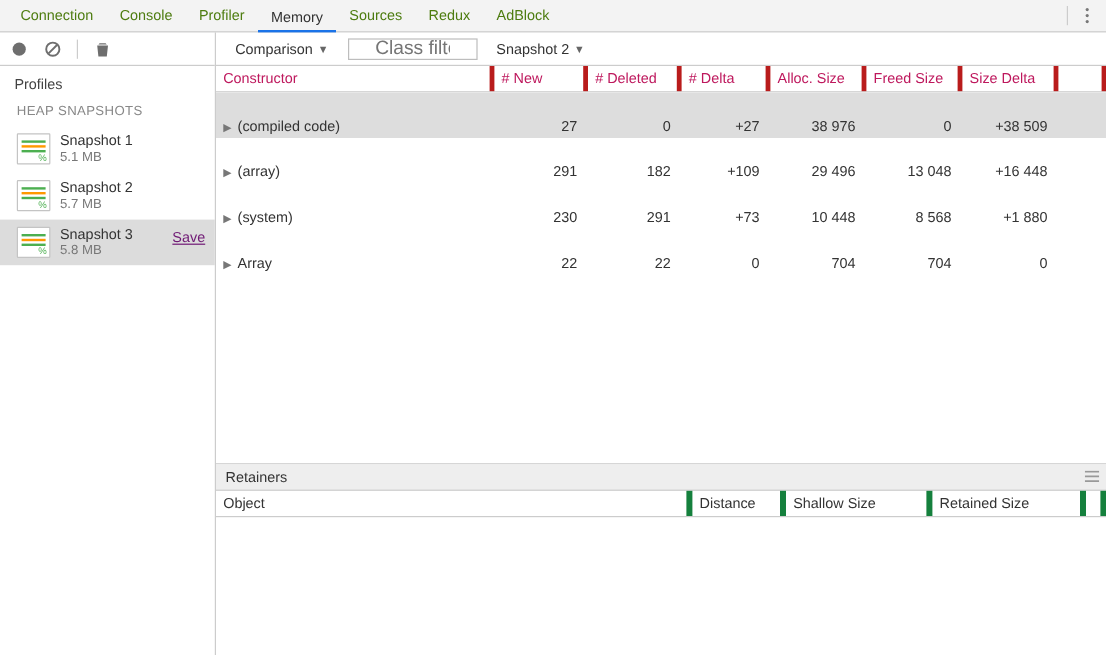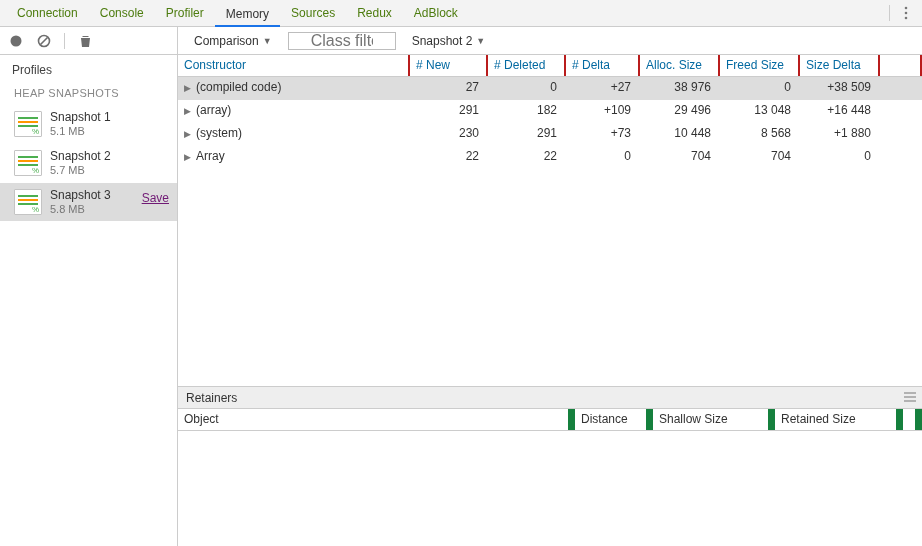--- a/index.html
+++ b/index.html
@@ -150,30 +150,30 @@
   .grid-header, .grid-row {
     display:flex;
     align-items:stretch;
   }
   .grid-header {
     height: 22px;
     border-bottom: 1px solid #ccc;
     background:#fff;
   }
   .gh-cell {
-    border-right:2px solid #b91c1c;
+    border-right:4px solid #b91c1c;
     padding: 3px 6px;
-    color:#0369a1;
+    color:#be185d;
     text-align:left;
     white-space:nowrap;
     overflow:hidden;
   }
   .gh-cell.num { text-align:left; }
   .grid-body { flex:1; overflow:hidden; }
-  .grid-row { height:23px; }
+  .grid-row { height:38px;align-items:flex-end; }
   .grid-row.sel { background:#ddd; }
   .gr-cell {
     border-right:1px solid transparent;
     padding: 3px 8px 3px 6px;
     white-space:nowrap;
   }
   .gr-cell.num { text-align:right; font-variant-numeric: tabular-nums; }
   .disclosure { color:#777; font-size:9px; display:inline-block; width:12px; }
 
   
@@ -196,21 +196,21 @@
     height:22px;
     display:flex;
     align-items:center;
     justify-content:space-between;
     padding: 0 6px 0 8px;
     background:#eee;
     border-bottom:1px solid #ccc;
   }
   .hamb { color:#999; cursor:pointer; }
   .retain-header { display:flex; height:22px; border-bottom:1px solid #ccc; }
-  .rh-cell { border-right:7px solid #15803d; padding:3px 6px; }
+  .rh-cell { border-right:5px solid #15803d; padding:3px 6px; }
   .r-obj { flex:1; min-width:0; width:397px; flex:0 0 397px; }
   .r-dist { width:78px; }
   .r-sh { width:122px; }
   .r-rt { width:128px; }
   .r-scroll { width:9px; }
   .retain-body { flex:1; }
 </style>
 </head>
 <body>
 

